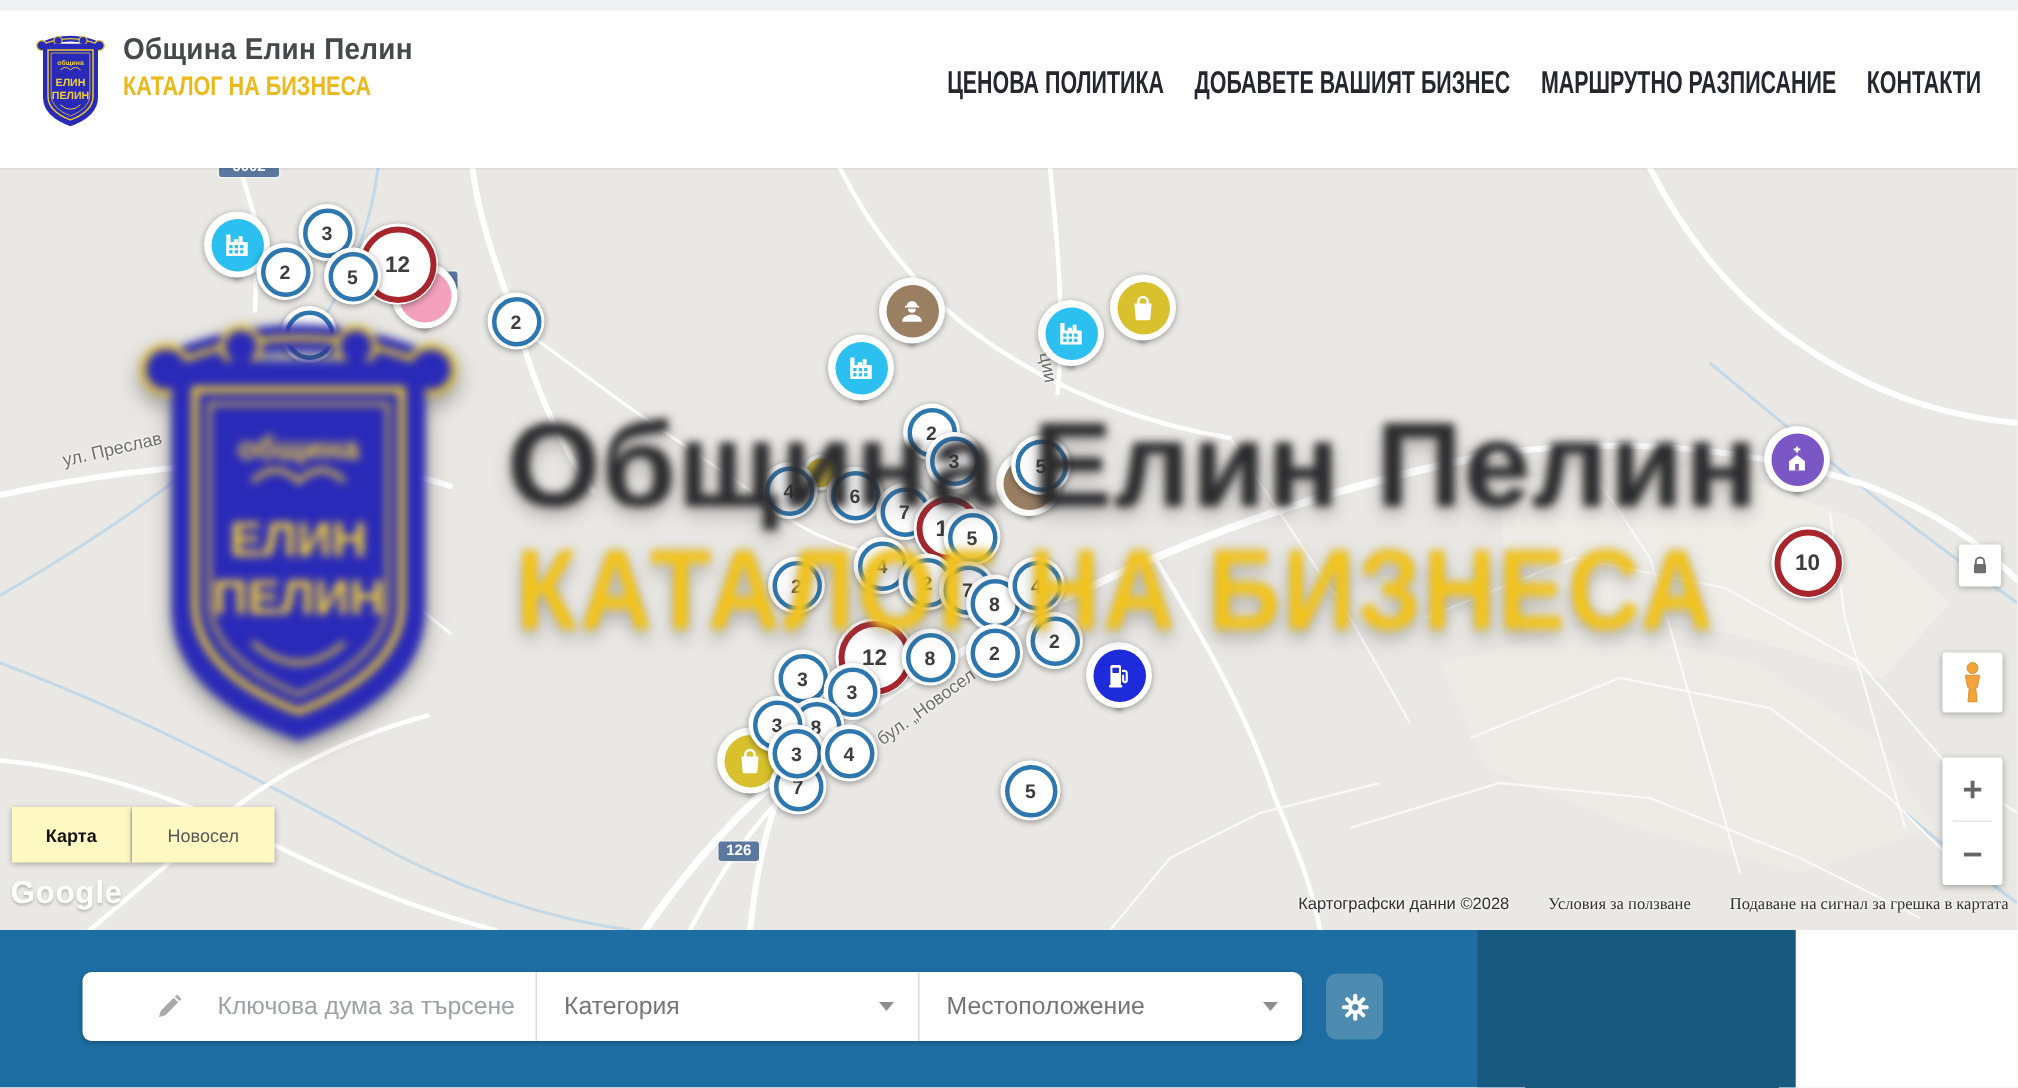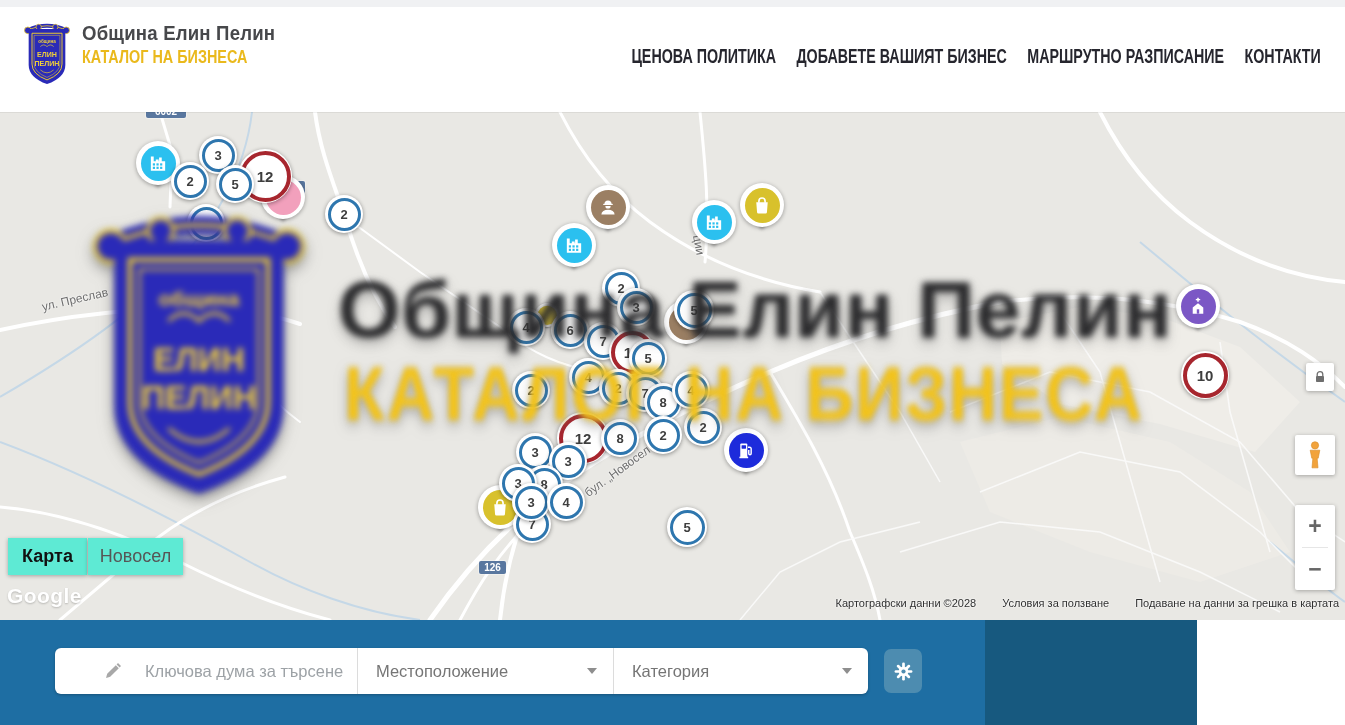--- a/index.html
+++ b/index.html
@@ -51,30 +51,30 @@
              filter:blur(3px) drop-shadow(0 6px 7px rgba(60,60,60,.55));}
   .wm-line1{position:absolute;left:338px;top:152px;font-size:80px;font-weight:700;color:#2c2c2e;
             letter-spacing:1px;white-space:nowrap;
             filter:blur(3px) drop-shadow(0 5px 6px rgba(80,80,80,.45));}
   .wm-line2{position:absolute;left:344px;top:238px;font-size:76px;font-weight:700;color:#f2c31c;
             letter-spacing:2px;white-space:nowrap;transform:scaleX(.88);transform-origin:left center;
             filter:blur(3px) drop-shadow(0 5px 6px rgba(90,90,90,.5));}
 
   
   .mt-control{position:absolute;left:8px;top:426px;display:flex;z-index:300;}
-  .mt-btn{background:#5eead4;height:37px;display:flex;align-items:center;justify-content:center;
-          box-shadow:0 1px 4px rgba(0,0,0,.3);cursor:pointer;font-size:18px;}
+  .mt-btn{background:#fef9c3;height:37px;display:flex;align-items:center;justify-content:center;
+          box-shadow:0 1px 4px rgba(0,0,0,.3);cursor:pointer;font-size:12px;}
   .mt-btn.map{width:79px;font-weight:700;color:#111;}
   .mt-btn.sat{width:95px;color:#565656;margin-left:1px;}
   .google-logo{position:absolute;left:7px;top:472px;z-index:300;color:#fff;font-size:21px;font-weight:700;
                letter-spacing:.4px;text-shadow:0 1px 2px rgba(0,0,0,.22);}
   .attrib{position:absolute;right:6px;top:485px;z-index:300;display:flex;gap:26px;font-size:11px;color:#2f2f2f;
           text-shadow:0 0 2px #fff,0 0 2px #fff;}
   .attrib span{white-space:nowrap;}
-  .attrib .link{cursor:pointer;}
+  .attrib .link{cursor:pointer;font-family:Liberation Serif, serif;}
   .ctl{position:absolute;background:#fff;box-shadow:0 1px 4px rgba(0,0,0,.3);border-radius:2px;z-index:300;
        display:flex;align-items:center;justify-content:center;cursor:pointer;}
   .ctl-lock{left:1306px;top:251px;width:28px;height:28px;}
   .ctl-peg{left:1295px;top:323px;width:40px;height:40px;}
   .zoomctl{position:absolute;left:1295px;top:393px;width:40px;height:85px;background:#fff;border-radius:2px;
            box-shadow:0 1px 4px rgba(0,0,0,.3);z-index:300;display:flex;flex-direction:column;}
   .zbtn{flex:1;display:flex;align-items:center;justify-content:center;font-size:23px;font-weight:700;
         color:#666;cursor:pointer;}
   .zdiv{height:1px;background:#e6e6e6;margin:0 7px;}
 
@@ -452,21 +452,21 @@
   </div>
 
   <div class="mt-control">
     <div class="mt-btn map">Карта</div>
     <div class="mt-btn sat">Новосел</div>
   </div>
   <div class="google-logo">Google</div>
   <div class="attrib">
     <span>Картографски данни ©2028</span>
     <span class="link">Условия за ползване</span>
-    <span class="link">Подаване на данни за грешка в картата</span>
+    <span class="link">Подаване на сигнал за грешка в картата</span>
   </div>
   <div class="ctl ctl-lock">
     <svg width="16" height="16" viewBox="0 0 20 20">
       <path fill="none" stroke="#6e6e6e" stroke-width="1.6" d="M6.5 9V6.8a3.5 3.5 0 0 1 7 0V9"></path>
       <rect fill="#6e6e6e" x="5" y="8.8" width="10" height="7.6" rx="1"></rect>
     </svg>
   </div>
   <div class="ctl ctl-peg">
     <svg width="26" height="30" viewBox="0 0 24 28">
       <g fill="#f2a33b" stroke="#d98f2b" stroke-width=".6">
@@ -486,26 +486,26 @@
   <div class="right-panel"></div>
   <div class="fields">
     <div class="seg seg-kw">
       <span class="pencil-icon">
         <svg viewBox="0 0 20 20">
             <path fill="#a8a8a8" d="M3 17l1.2-4.2 8.6-8.6 3 3-8.6 8.6zM13.6 3.4l1.4-1.4 3 3-1.4 1.4z"></path>
           </svg>
       </span>
       <input type="text" placeholder="Ключова дума за търсене" style="">
     </div>
+    <div class="seg seg-sel seg-cat">
+      <span class="sel-text">Категория</span>
+      <span class="caret"></span>
+    </div>
     <div class="seg seg-sel seg-loc">
       <span class="sel-text">Местоположение</span>
-      <span class="caret"></span>
-    </div>
-    <div class="seg seg-sel seg-cat">
-      <span class="sel-text">Категория</span>
       <span class="caret"></span>
     </div>
   </div>
   <div class="gear-btn">
     <svg viewBox="0 0 20 20">
       <g fill="#fff">
         <rect x="8.7" y="1.5" width="2.6" height="17" rx="1.2"></rect>
         <rect x="8.7" y="1.5" width="2.6" height="17" rx="1.2" transform="rotate(45 10 10)"></rect>
         <rect x="8.7" y="1.5" width="2.6" height="17" rx="1.2" transform="rotate(90 10 10)"></rect>
         <rect x="8.7" y="1.5" width="2.6" height="17" rx="1.2" transform="rotate(135 10 10)"></rect>

